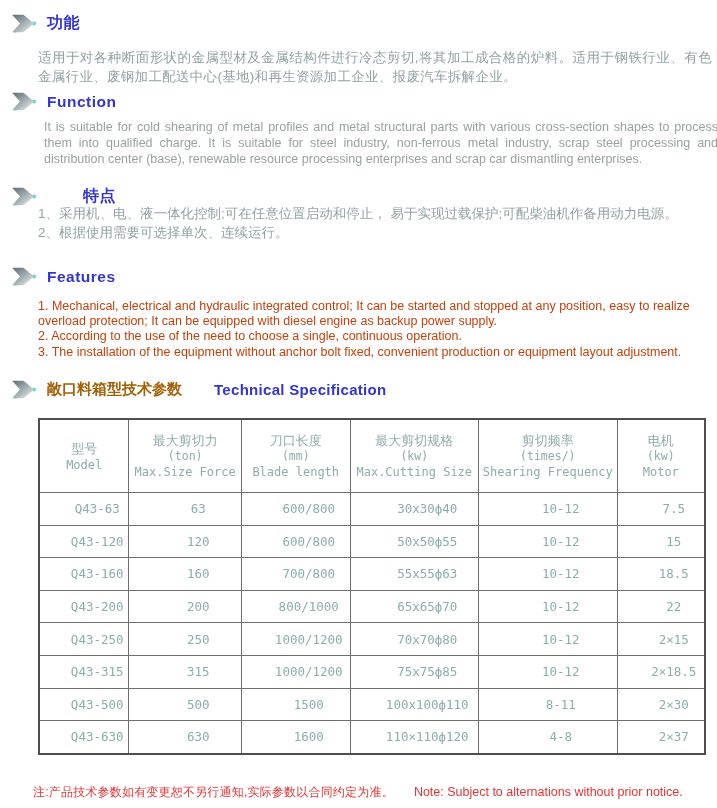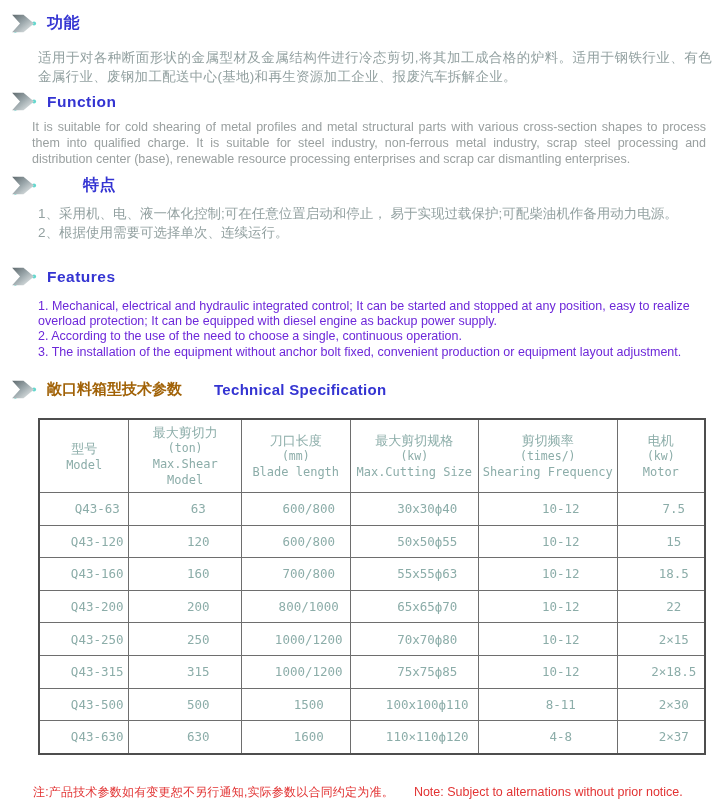--- a/index.html
+++ b/index.html
@@ -12,25 +12,25 @@
   .sec-header h2{
     margin:0;font-size:16px;font-weight:bold;color:#3434d2;letter-spacing:.5px;
   }
   .sec-header .en{font-size:15.5px;}
   .arrow{width:27px;height:21px;flex:0 0 auto;}
   .cn-body{
     left:38px;width:674px;color:#93a1a1;font-size:13.5px;line-height:19px;
     text-align:justify;letter-spacing:.3px;
   }
   .en-body{
-    left:32px;width:674px;color:#9aa0a0;font-size:12.5px;line-height:16px;
+    left:44px;width:674px;color:#9aa0a0;font-size:12.5px;line-height:16px;
     text-align:justify;
   }
   .cn-list{left:38px;width:674px;color:#93a1a1;font-size:13.5px;line-height:19px;}
-  .en-list{left:38px;width:676px;color:#6d28d9;font-size:12.5px;line-height:15.2px;}
+  .en-list{left:38px;width:676px;color:#c2410c;font-size:12.5px;line-height:15.2px;}
   .spec-header{display:flex;align-items:center;gap:10px;left:10px;}
   .spec-header .cn{margin:0;font-size:15px;font-weight:bold;color:#a16207;}
   .spec-header .en{margin:0 0 0 22px;font-size:15px;font-weight:bold;color:#3434d2;letter-spacing:.3px;}
   table.spec{
     border-collapse:collapse;table-layout:fixed;width:668px;
     font-family:"DejaVu Sans Mono","Liberation Mono",monospace;
     color:#8cada9;
   }
   table.spec th,table.spec td{
     border:1px solid #6e6e6e;text-align:center;vertical-align:middle;padding:0 2px;
@@ -73,21 +73,21 @@
   <div class="abs sec-header" style="top:91px;">
     <svg class="arrow" viewBox="0 0 30 24">
       <polygon points="4,23 13,13 17,18" fill="#63d8ce"></polygon>
       <circle cx="27" cy="12" r="2.4" fill="#63d8ce"></circle>
       <polygon points="2,2 15,2 27,12 15,22 2,22 11,12" fill="url(#arrowMetal)"></polygon>
     </svg>
     <h2 class="en">Function</h2>
   </div>
   <div class="abs en-body" style="top:119px;">It is suitable for cold shearing of metal profiles and metal structural parts with various cross-section shapes to process them into qualified charge. It is suitable for steel industry, non-ferrous metal industry, scrap steel processing and distribution center (base), renewable resource processing enterprises and scrap car dismantling enterprises.</div>
 
-  <div class="abs sec-header" style="top:175px;gap:46px;">
+  <div class="abs sec-header" style="top:186px;gap:46px;">
     <svg class="arrow" viewBox="0 0 30 24">
       <polygon points="4,23 13,13 17,18" fill="#63d8ce"></polygon>
       <circle cx="27" cy="12" r="2.4" fill="#63d8ce"></circle>
       <polygon points="2,2 15,2 27,12 15,22 2,22 11,12" fill="url(#arrowMetal)"></polygon>
     </svg>
     <h2>特点</h2>
   </div>
   <div class="abs cn-list" style="top:204px;">
       <div>1、采用机、电、液一体化控制;可在任意位置启动和停止， 易于实现过载保护;可配柴油机作备用动力电源。</div>
       <div>2、根据使用需要可选择单次、连续运行。</div>
@@ -128,21 +128,21 @@
       </colgroup>
     <thead>
         <tr>
           <th>
             <span class="th-cn">型号</span>
             <span class="th-en">Model</span>
           </th>
           <th>
             <span class="th-cn">最大剪切力</span>
             <span class="th-sub">(ton)</span>
-            <span class="th-en">Max.Shear Model</span>
+            <span class="th-en">Max.Size Force</span>
           </th>
           <th>
             <span class="th-cn">刀口长度</span>
             <span class="th-sub">(mm)</span>
             <span class="th-en">Blade length</span>
           </th>
           <th>
             <span class="th-cn">最大剪切规格</span>
             <span class="th-sub">(kw)</span>
             <span class="th-en">Max.Cutting Size</span>

